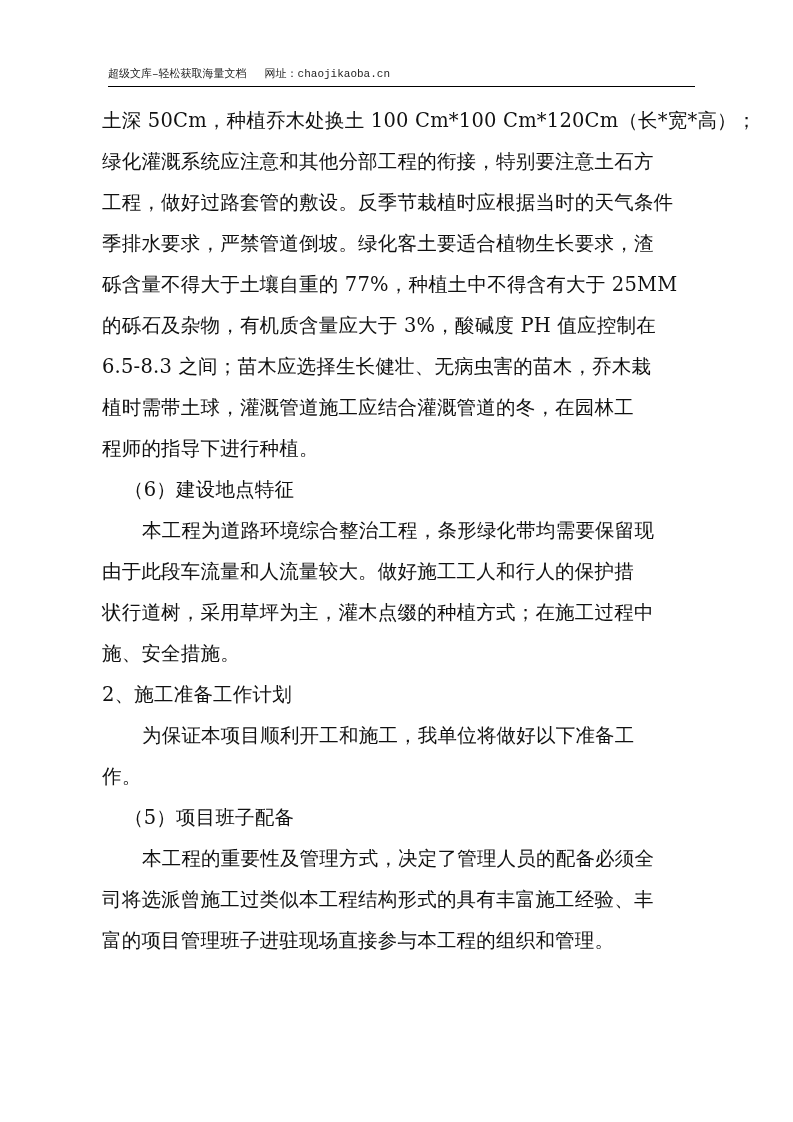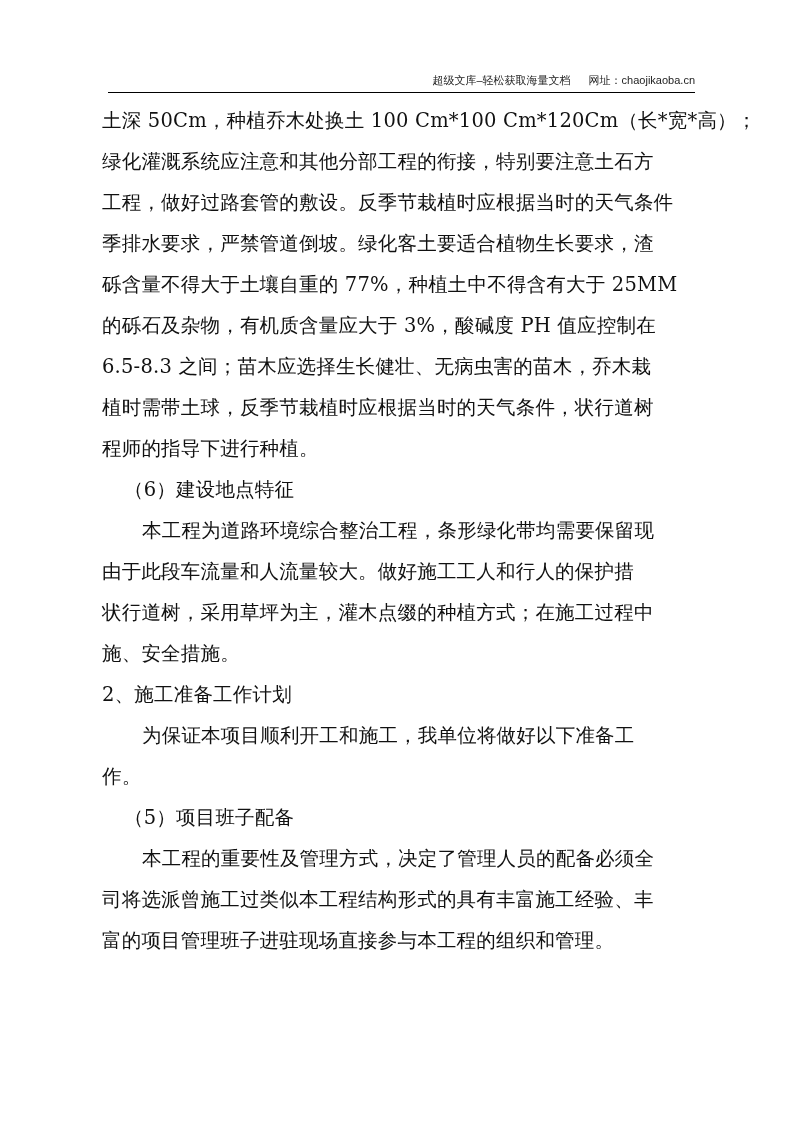--- a/index.html
+++ b/index.html
@@ -11,29 +11,29 @@
     width: 793px;
     height: 1122px;
     position: relative;
     overflow: hidden;
     font-family: "DejaVu Serif", "Liberation Serif", serif;
     color: #111111;
   }
   .page-header {
     position: absolute;
     left: 108px;
-    top: 70px;
+    top: 64px;
     width: 587px;
     height: 22px;
     border-bottom: 1.5px solid #000000;
-    text-align: right;
+    text-align: left;
     font-size: 11px;
     line-height: 20px;
     color: #222222;
-    font-family: Liberation Sans, sans-serif;
+    font-family: Liberation Mono, monospace;
     white-space: nowrap;
   }
   .page-header .site-name { margin-right: 18px; }
   .body-text {
     position: absolute;
     left: 102px;
     top: 100px;
     width: 582px;
   }
   .line {
@@ -54,21 +54,21 @@
 </div>
 
 <div class="body-text">
   <div class="line">土深 50Cm，种植乔木处换土 100 Cm*100 Cm*120Cm（长*宽*高）；</div>
   <div class="line">绿化灌溉系统应注意和其他分部工程的衔接，特别要注意土石方</div>
   <div class="line">工程，做好过路套管的敷设。反季节栽植时应根据当时的天气条件</div>
   <div class="line">季排水要求，严禁管道倒坡。绿化客土要适合植物生长要求，渣</div>
   <div class="line">砾含量不得大于土壤自重的 77%，种植土中不得含有大于 25MM</div>
   <div class="line">的砾石及杂物，有机质含量应大于 3%，酸碱度 PH 值应控制在</div>
   <div class="line">6.5-8.3 之间；苗木应选择生长健壮、无病虫害的苗木，乔木栽</div>
-  <div class="line">植时需带土球，反季节栽植时应根据当时的天气条件，状行道树</div>
+  <div class="line">植时需带土球，灌溉管道施工应结合灌溉管道的冬，在园林工</div>
   <div class="line">程师的指导下进行种植。</div>
   <div class="line indent-1">（6）建设地点特征</div>
   <div class="line indent-2">本工程为道路环境综合整治工程，条形绿化带均需要保留现</div>
   <div class="line">由于此段车流量和人流量较大。做好施工工人和行人的保护措</div>
   <div class="line">状行道树，采用草坪为主，灌木点缀的种植方式；在施工过程中</div>
   <div class="line">施、安全措施。</div>
   <div class="line">2、施工准备工作计划</div>
   <div class="line indent-2">为保证本项目顺利开工和施工，我单位将做好以下准备工</div>
   <div class="line">作。</div>
   <div class="line indent-1">（5）项目班子配备</div>

